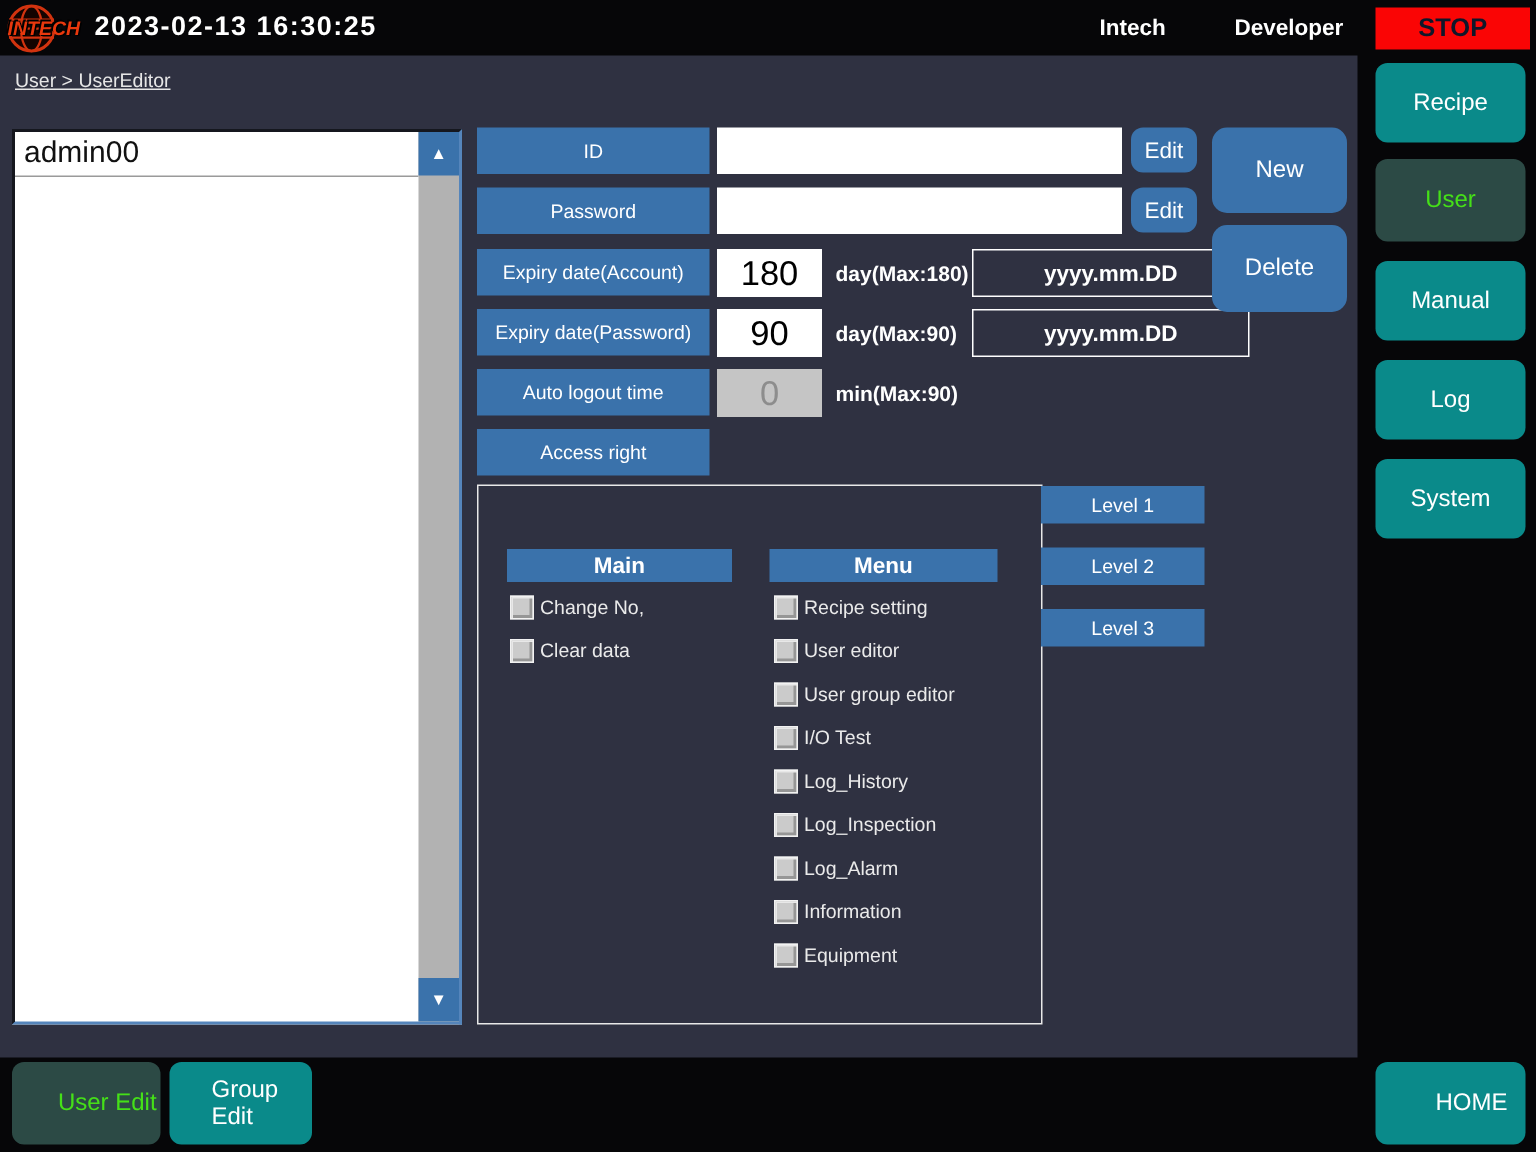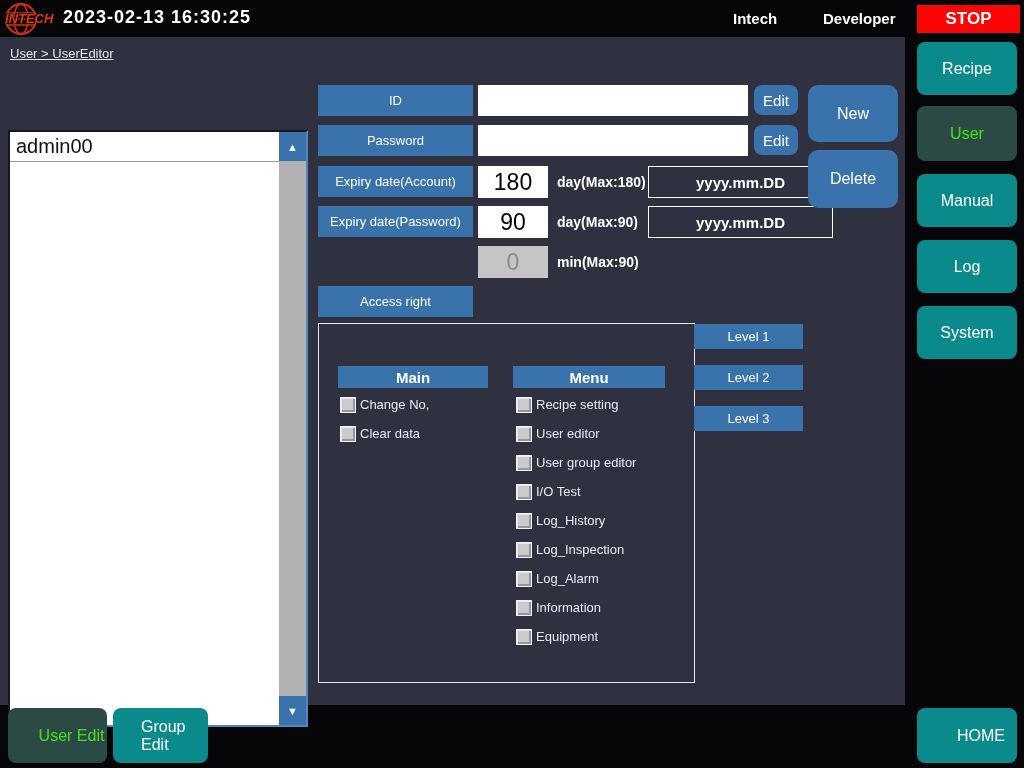--- a/index.html
+++ b/index.html
@@ -17,29 +17,29 @@
 
   
   .topbar{position:absolute;left:0;top:0;width:1024px;height:37px;background:var(--bg-black);}
   .logo{position:absolute;left:3px;top:1px;width:58px;height:35px;}
   .logo-text{position:absolute;left:2px;top:10px;font-size:13px;font-weight:bold;font-style:italic;
     color:#e8380d;text-shadow:1px 1px 0 #000,-1px -1px 0 #000;letter-spacing:0px;}
   .datetime{position:absolute;left:63px;top:7px;font-size:18px;font-weight:bold;color:#fff;letter-spacing:1px;}
   .top-company{position:absolute;left:733px;top:10px;font-size:15px;font-weight:bold;color:#fff;}
   .top-role{position:absolute;left:823px;top:10px;font-size:15px;font-weight:bold;color:#fff;}
   .stop-btn{position:absolute;left:917px;top:5px;width:103px;height:28px;background:var(--stop-red);
-    color:#ffffff;font-size:17px;font-weight:bold;display:flex;align-items:center;justify-content:center;cursor:pointer;}
+    color:#0f172a;font-size:17px;font-weight:bold;display:flex;align-items:center;justify-content:center;cursor:pointer;}
 
   
   .main{position:absolute;left:0;top:37px;width:905px;height:668px;background:var(--bg-navy);}
   .breadcrumb{position:absolute;left:10px;top:9px;font-size:13px;color:#e6e6e6;text-decoration:underline;}
 
   
   .user-list{position:absolute;left:8px;top:49px;width:300px;height:597px;background:#fff;
-    border:2px solid;border-color:#15171e #5585bb #5585bb #15171e;margin-top:44px;}
+    border:2px solid;border-color:#15171e #5585bb #5585bb #15171e;}
   .list-item{height:30px;line-height:29px;padding-left:6px;margin-right:27px;font-size:20px;color:#111;
     border-bottom:1px solid #9a9a9a;background:#fff;cursor:pointer;}
   .scrollbar{position:absolute;right:0;top:0;bottom:0;width:27px;background:#b2b2b2;}
   .scroll-btn{position:absolute;left:0;width:27px;height:29px;background:var(--accent-blue);color:#fff;
     font-size:11px;display:flex;align-items:center;justify-content:center;cursor:pointer;}
   .scroll-up{top:0;}
   .scroll-down{bottom:0;}
 
   
   .lbl{position:absolute;left:318px;width:155px;height:31px;background:var(--accent-blue);color:#fff;
@@ -121,20 +121,21 @@
     <div class="lbl" style="top:129px;">Expiry date(Account)</div>
     <div class="val-box" style="top:129px;">180</div>
     <div class="unit-lbl" style="top:137px;">day(Max:180)</div>
     <div class="date-box" style="top:129px;">yyyy.mm.DD</div>
 
     <div class="lbl" style="top:169px;">Expiry date(Password)</div>
     <div class="val-box" style="top:169px;">90</div>
     <div class="unit-lbl" style="top:177px;">day(Max:90)</div>
     <div class="date-box" style="top:169px;">yyyy.mm.DD</div>
 
+    <div class="lbl" style="top:209px;">Auto logout time</div>
     <div class="val-box disabled" style="top:209px;">0</div>
     <div class="unit-lbl" style="top:217px;">min(Max:90)</div>
 
     <div class="lbl" style="top:249px;">Access right</div>
 
     <div class="big-btn" style="top:48px;height:57px;">New</div>
     <div class="big-btn" style="top:113px;height:58px;">Delete</div>
 
     <div class="access-panel"></div>
     <div class="col-header" style="left:338px;top:329px;">Main</div>

